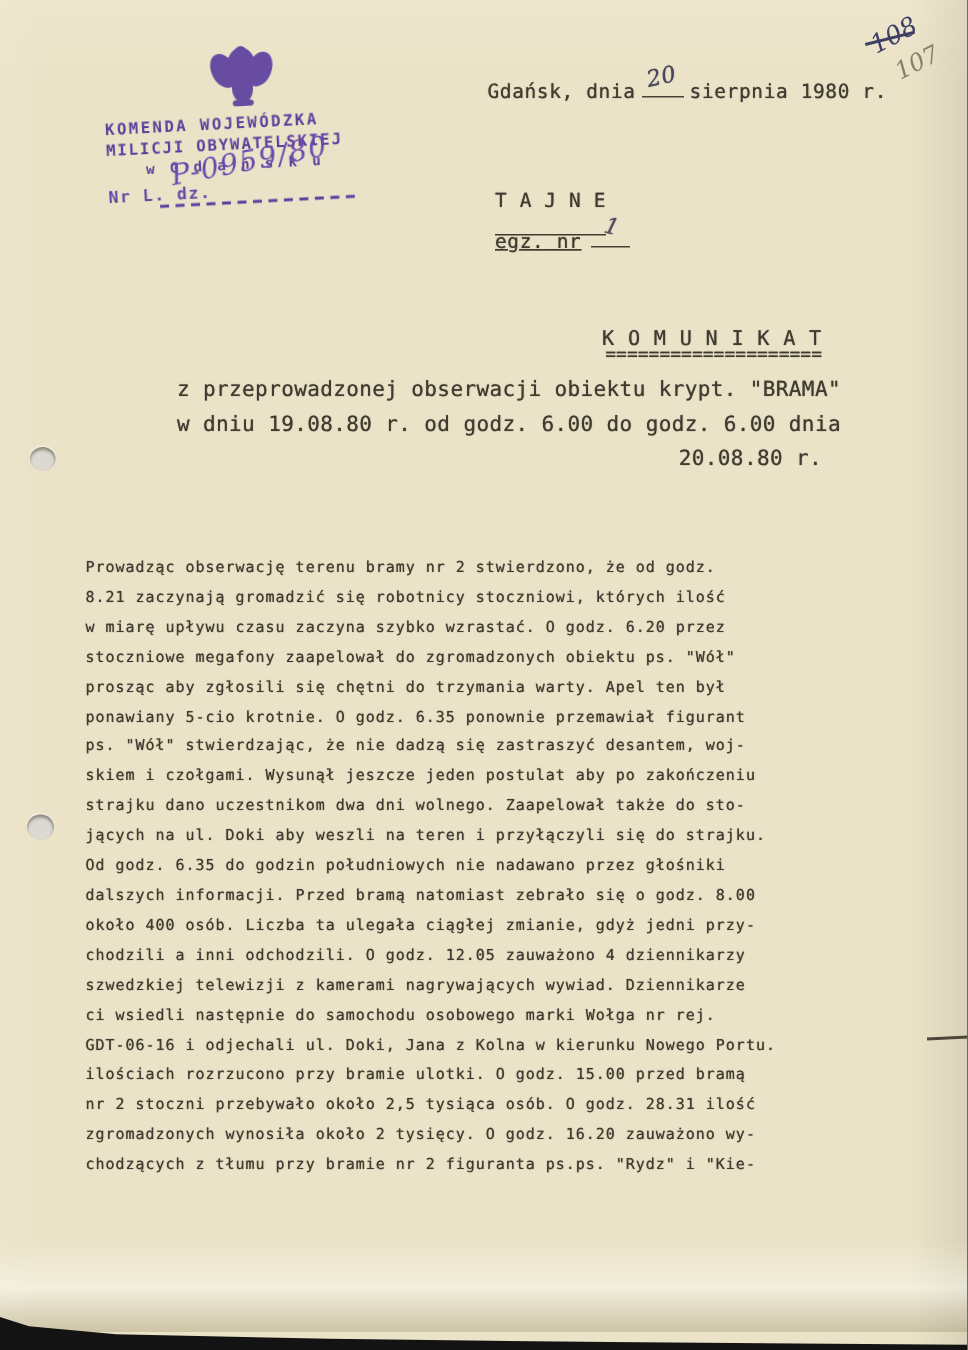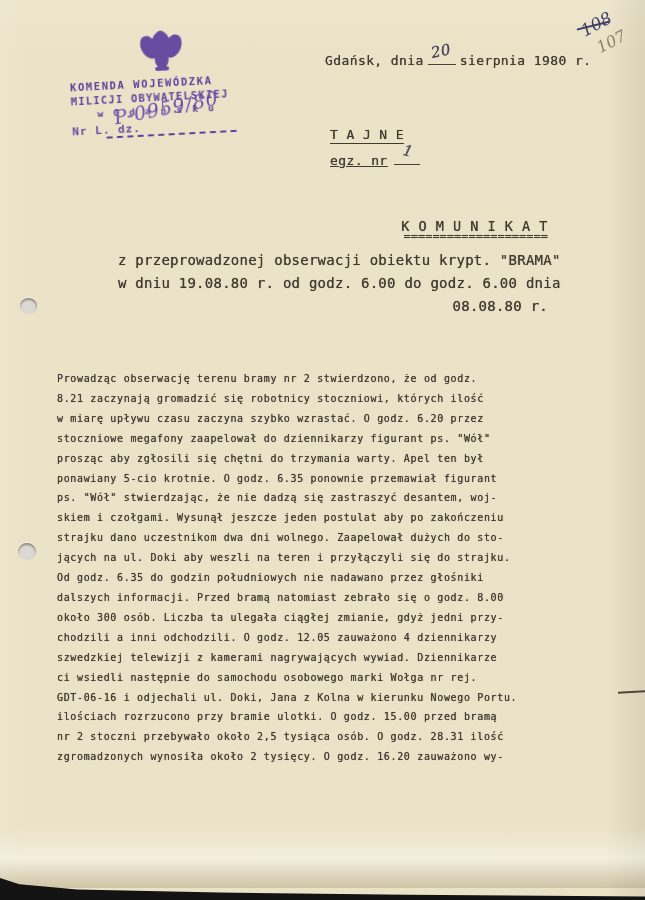--- a/index.html
+++ b/index.html
@@ -14,21 +14,21 @@
   .typed{color:#403b31;text-shadow:0 0 .7px rgba(64,58,46,.85);white-space:pre;}
   
   .dateline{position:absolute;left:325px;top:50px;font-size:13px;letter-spacing:.4px;}
   .day-slot{display:inline-block;position:relative;width:28px;height:14px;border-bottom:1.4px solid #474337;vertical-align:baseline;margin:0 4px;}
   .hand{font-family:"DejaVu Serif","Liberation Serif",serif;font-style:italic;}
   .hand-day{position:absolute;left:3px;top:-8px;font-size:15px;color:#474464;transform:rotate(-12deg);}
   .corner-nums{position:absolute;left:574px;top:8px;width:70px;height:62px;}
   .num-ink{position:absolute;left:6px;top:6px;font-size:17px;color:#3f3e66;transform:rotate(-28deg);}
   .num-ink .strike{position:absolute;left:-4px;top:9px;width:34px;height:1.6px;background:#3f3e66;transform:rotate(14deg);}
   .num-pencil{position:absolute;left:22px;top:24px;font-size:16px;color:#8b7f6d;transform:rotate(-27deg);}
-  .tajne{position:absolute;left:330px;top:127px;font-size:13px;letter-spacing:.4px;border-bottom:1.4px solid #403b31;padding-bottom:1px;}
+  .tajne{position:absolute;left:330px;top:127px;font-size:13px;letter-spacing:.4px;border-bottom:1.4px solid #403b31;padding-bottom:14px;}
   .egz{position:absolute;left:330px;top:151px;font-size:13px;letter-spacing:.4px;text-decoration:underline;}
   .copy-slot{display:inline-block;position:relative;width:26px;height:13px;border-bottom:1.6px solid #474337;margin-left:6px;}
   .hand-copy{position:absolute;left:9px;top:-9px;font-size:15px;color:#55506a;transform:rotate(14deg);}
   
   .stamp{position:absolute;left:70px;top:30px;width:210px;height:108px;color:#6547a5;transform:rotate(-3deg);filter:blur(.45px);}
   .stamp .eagle{position:absolute;left:68px;top:-2px;}
   .stamp-line{position:absolute;left:0;font-weight:bold;font-size:10.5px;letter-spacing:1.6px;white-space:nowrap;color:#5e3f9e;}
   .s1{top:46px;} .s2{top:60px;letter-spacing:1.2px;} .s3{top:74px;left:26px;letter-spacing:2.2px;font-size:9.5px;}
   .ldz{position:absolute;left:0;top:90px;font-weight:bold;font-size:11px;letter-spacing:1px;}
   .ldz-line{position:absolute;left:34px;top:103px;width:130px;border-bottom:2px dashed #5e3f9e;}
@@ -92,44 +92,45 @@
   <div class="dateline typed"><span>Gdańsk, dnia</span><span class="day-slot"><span class="hand hand-day">20</span></span><span>sierpnia 1980 r.</span></div>
 
   <div class="tajne typed">T A J N E</div>
   <div class="egz typed"><span>egz. nr</span><span class="copy-slot"><span class="hand hand-copy">1</span></span></div>
 
   <div class="titleblock">
     <div class="doc-title typed">K O M U N I K A T</div>
     <div class="title-eq typed">====================</div>
     <div class="subtitle typed">z przeprowadzonej obserwacji obiektu krypt. "BRAMA"</div>
     <div class="subtitle typed" style="margin-top:0;">w dniu 19.08.80 r. od godz. 6.00 do godz. 6.00 dnia</div>
-    <div class="subtitle typed" style="margin-top:0;">08.08.80 r.</div>
+    <div class="subtitle typed" style="margin-top:0;">20.08.80 r.</div>
   </div>
 
   <div class="body">
       <div class="body-line">Prowadząc obserwację terenu bramy nr 2 stwierdzono, że od godz.</div>
       <div class="body-line">8.21 zaczynają gromadzić się robotnicy stoczniowi, których ilość</div>
       <div class="body-line">w miarę upływu czasu zaczyna szybko wzrastać. O godz. 6.20 przez</div>
-      <div class="body-line">stoczniowe megafony zaapelował do dziennikarzy figurant ps. "Wół"</div>
+      <div class="body-line">stoczniowe megafony zaapelował do zgromadzonych obiektu ps. "Wół"</div>
       <div class="body-line">prosząc aby zgłosili się chętni do trzymania warty. Apel ten był</div>
       <div class="body-line">ponawiany 5-cio krotnie. O godz. 6.35 ponownie przemawiał figurant</div>
       <div class="body-line">ps. "Wół" stwierdzając, że nie dadzą się zastraszyć desantem, woj-</div>
       <div class="body-line">skiem i czołgami. Wysunął jeszcze jeden postulat aby po zakończeniu</div>
-      <div class="body-line">strajku dano uczestnikom dwa dni wolnego. Zaapelował dużych do sto-</div>
+      <div class="body-line">strajku dano uczestnikom dwa dni wolnego. Zaapelował także do sto-</div>
       <div class="body-line">jących na ul. Doki aby weszli na teren i przyłączyli się do strajku.</div>
       <div class="body-line">Od godz. 6.35 do godzin południowych nie nadawano przez głośniki</div>
       <div class="body-line">dalszych informacji. Przed bramą natomiast zebrało się o godz. 8.00</div>
-      <div class="body-line">około 300 osób. Liczba ta ulegała ciągłej zmianie, gdyż jedni przy-</div>
+      <div class="body-line">około 400 osób. Liczba ta ulegała ciągłej zmianie, gdyż jedni przy-</div>
       <div class="body-line">chodzili a inni odchodzili. O godz. 12.05 zauważono 4 dziennikarzy</div>
       <div class="body-line">szwedzkiej telewizji z kamerami nagrywających wywiad. Dziennikarze</div>
       <div class="body-line">ci wsiedli następnie do samochodu osobowego marki Wołga nr rej.</div>
       <div class="body-line">GDT-06-16 i odjechali ul. Doki, Jana z Kolna w kierunku Nowego Portu.</div>
       <div class="body-line">ilościach rozrzucono przy bramie ulotki. O godz. 15.00 przed bramą</div>
       <div class="body-line">nr 2 stoczni przebywało około 2,5 tysiąca osób. O godz. 28.31 ilość</div>
       <div class="body-line">zgromadzonych wynosiła około 2 tysięcy. O godz. 16.20 zauważono wy-</div>
+      <div class="body-line">chodzących z tłumu przy bramie nr 2 figuranta ps.ps. "Rydz" i "Kie-</div>
     </div>
 
   <div class="hole hole-top"></div>
   <div class="hole hole-bottom"></div>
   <div class="pen-dash"></div>
   <div class="glare"></div>
   <div class="edge-shade"></div>
   <div class="scan-bg"></div>
 </div>
 

